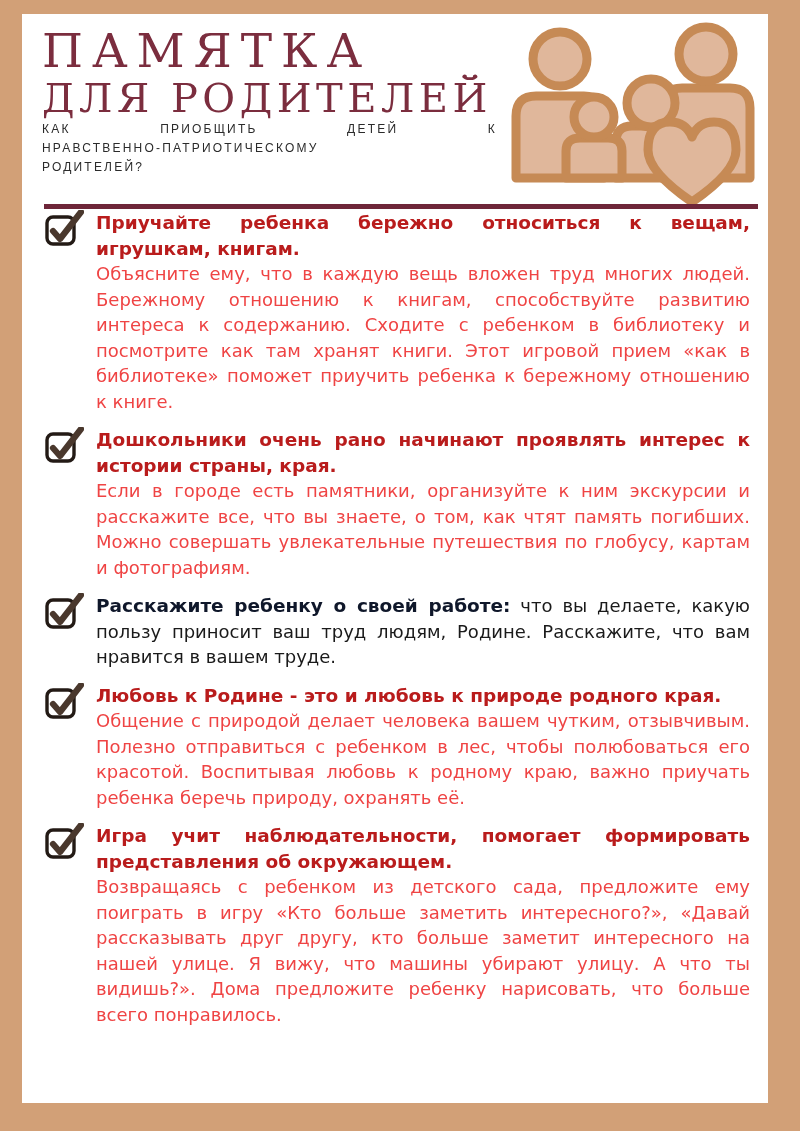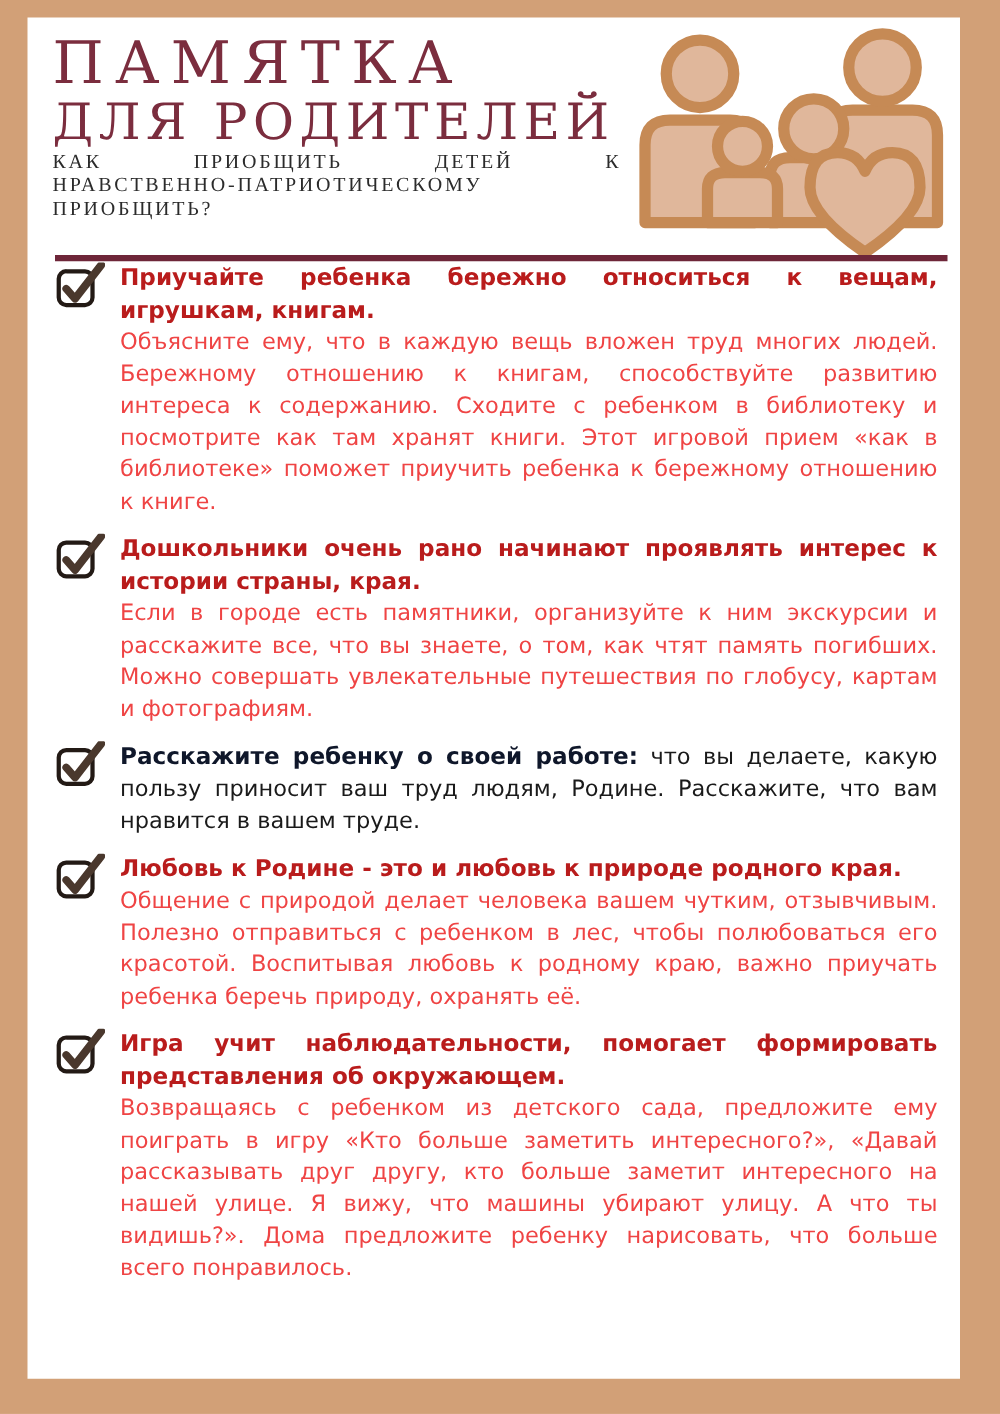--- a/index.html
+++ b/index.html
@@ -62,22 +62,22 @@
     font-size: 40px;
     line-height: 36px;
     color: #7b2d3e;
     letter-spacing: 4.5px;
     font-weight: 400;
     margin-top: 2px;
     white-space: nowrap;
   }
 
   .title-question {
-    font-family: Liberation Serif, serif;
-    font-size: 16px;
+    font-family: Liberation Sans, sans-serif;
+    font-size: 12px;
     line-height: 19px;
     color: #2b2b2b;
     letter-spacing: 2.2px;
     text-align: justify;
     text-align-last: left;
     margin-top: 4px;
     width: 455px;
   }
   .title-question > span { display: block; }
   .tq-just {
@@ -169,21 +169,21 @@
   <div class="page">
 
     <div class="header">
 
       <div class="title-block">
         <div class="title-main">ПАМЯТКА</div>
         <div class="title-sub">ДЛЯ РОДИТЕЛЕЙ</div>
         <div class="title-question">
           <span class="tq-just">КАК ПРИОБЩИТЬ ДЕТЕЙ К</span>
           <span class="tq-just">НРАВСТВЕННО-ПАТРИОТИЧЕСКОМУ</span>
-          <span>ПРИОБЩИТЬ?</span>
+          <span>РОДИТЕЛЕЙ?</span>
         </div>
       </div>
 
       <div class="family-icon">
         <svg viewBox="0 0 258 195" width="258" height="195" xmlns="http://www.w3.org/2000/svg">
 
           <path d="M12 160 L12 98 Q12 78 32 78 L80 78 Q100 78 100 98 L100 160 Z" fill="#e0b79b" stroke="#c68a55" stroke-width="9" stroke-linejoin="round"></path>
 
           <circle cx="56" cy="41" r="27" fill="#e0b79b" stroke="#c68a55" stroke-width="9"></circle>
 

